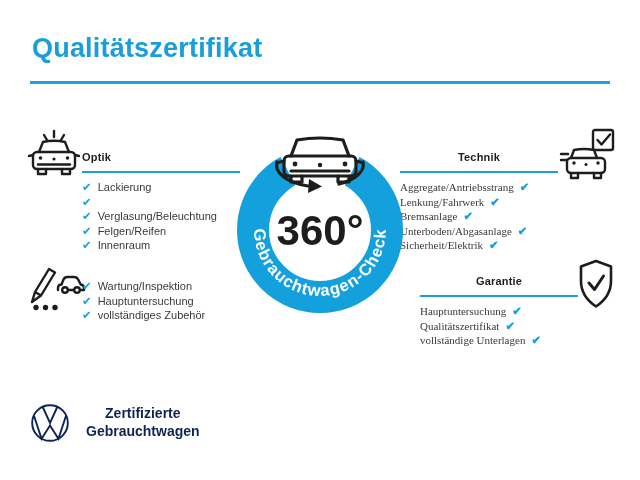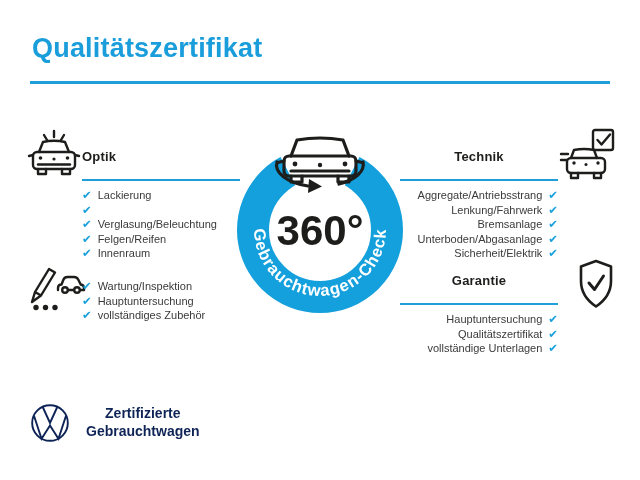--- a/index.html
+++ b/index.html
@@ -7,34 +7,34 @@
     width:640px;height:480px;position:relative;background:#ffffff;
     font-family:"Liberation Sans","DejaVu Sans",sans-serif;overflow:hidden;
   }
   .abs{position:absolute;}
   .page-title{
     left:32px;top:33px;font-size:27px;font-weight:bold;color:#1a9ddb;letter-spacing:.2px;
   }
   .title-rule{left:30px;top:81px;width:580px;height:3px;background:#1f9fda;}
   .section{width:158px;}
   .section h2{
-    margin:0;font-size:13px;line-height:18px;color:#1d1d1b;font-weight:bold;
-    padding-bottom:13px;border-bottom:2.5px solid #1f9fda;letter-spacing:.2px;
+    margin:0;font-size:11px;line-height:18px;color:#1d1d1b;font-weight:bold;
+    padding-bottom:5px;border-bottom:2.5px solid #1f9fda;letter-spacing:.2px;
   }
   .section ul{list-style:none;margin:7px 0 0;padding:0;}
   .section li{
     display:flex;align-items:baseline;gap:6px;font-size:11px;line-height:14.6px;color:#3a3a3a;
   }
   .chk{color:#169fdd;font-size:11.5px;font-weight:bold;}
   .sec-right h2{text-align:center;}
-  .sec-right li{justify-content:flex-end;}
+  .sec-right li{font-family:Liberation Serif, serif;}
   #sec-optik{left:82px;top:148px;}
   #sec-technik{left:400px;top:148px;}
   #sec-wartung{left:82px;top:272px;}
-  #sec-garantie{left:400px;top:272px;}
+  #sec-garantie{left:420px;top:272px;}
   .footer-text{
     left:86px;top:405px;font-size:14px;line-height:17.5px;font-weight:bold;color:#0f2456;text-align:center;
   }
   svg{display:block;}
   .icon-stroke{stroke:#1d1d1b;stroke-width:2.4;fill:none;stroke-linecap:round;stroke-linejoin:round;}
 </style>
 </head>
 <body>
 
 <div class="abs page-title">Qualitätszertifikat</div>

